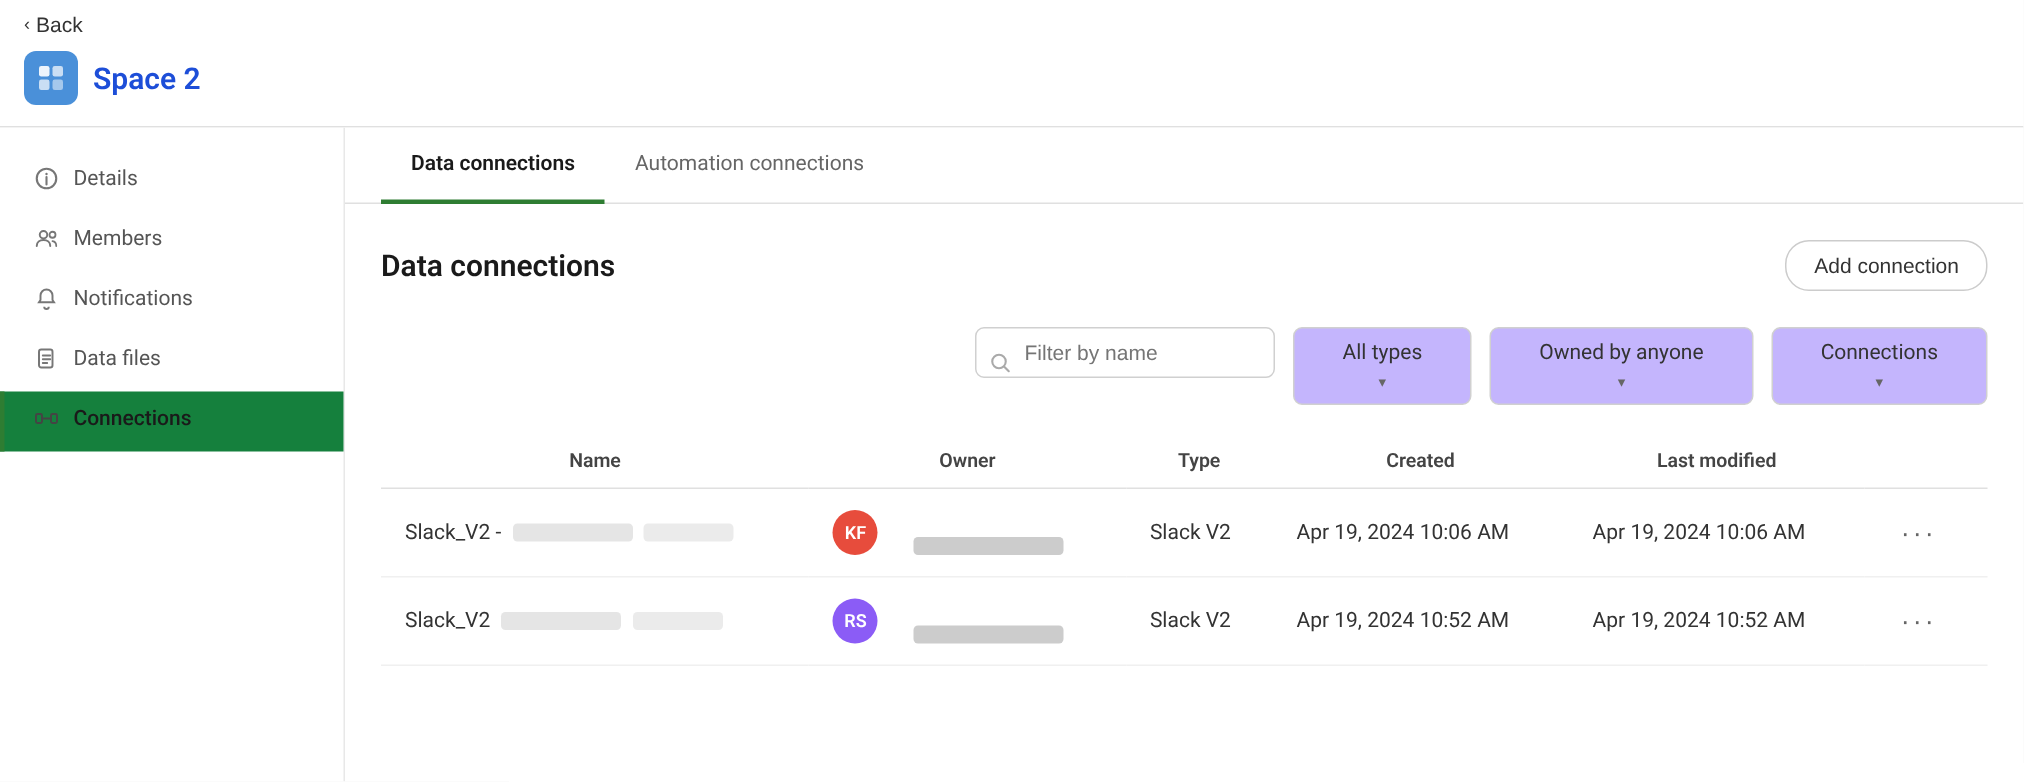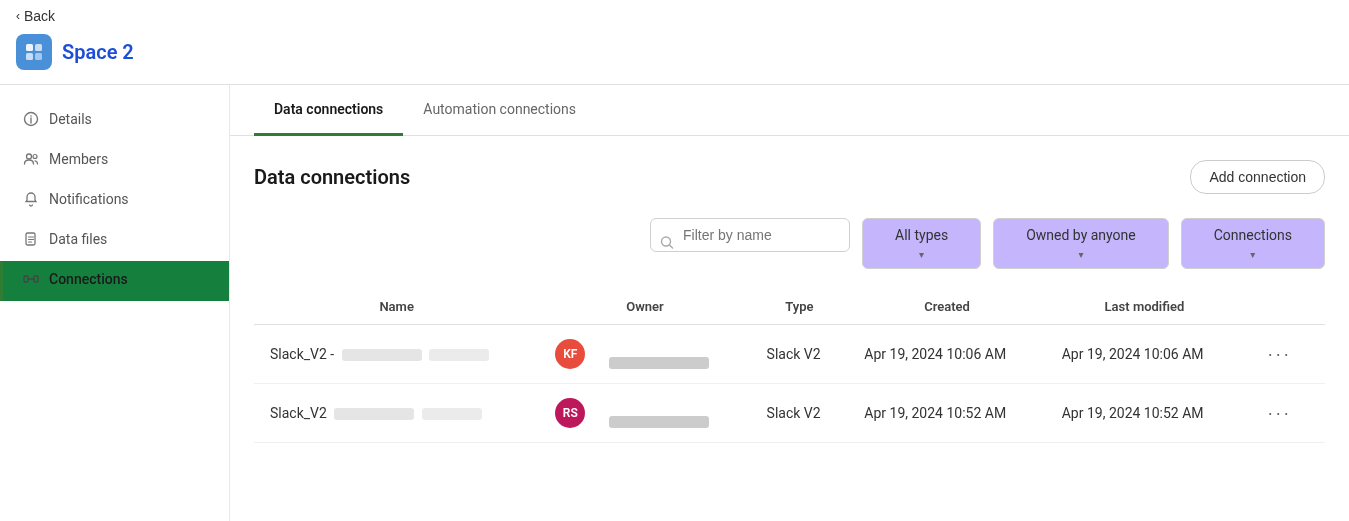--- a/index.html
+++ b/index.html
@@ -47,21 +47,21 @@
     .filter-dropdown .chevron { font-size: 10px; color: #666; }
 
     
     .table { width: 100%; border-collapse: collapse; }
     .table th { text-align: center; padding: 10px 16px; font-size: 13px; font-weight: 600; color: #444; border-bottom: 1px solid #e0e0e0; }
     .table td { padding: 14px 16px; border-bottom: 1px solid #f0f0f0; font-size: 14px; color: #333; vertical-align: middle; }
 
     .owner-cell { display: flex; align-items: flex-end; gap: 24px; }
     .avatar { width: 30px; height: 30px; border-radius: 50%; display: flex; align-items: center; justify-content: center; font-size: 12px; font-weight: 600; color: white; flex-shrink: 0; }
     .avatar-kf { background: #e74c3c; }
-    .avatar-rs { background: #be185d; }
+    .avatar-rs { background: #8b5cf6; }
 
     .blurred-text { display: inline-block; background: #ccc; border-radius: 3px; height: 12px; vertical-align: middle; }
     .blurred-sm { width: 60px; }
     .blurred-md { width: 80px; }
     .blurred-lg { width: 100px; }
 
     .created-date { color: #1976d2; font-size: 13px; }
     .modified-date { color: #1976d2; font-size: 13px; }
 
     .more-btn { background: none; border: none; cursor: pointer; color: #666; font-size: 18px; padding: 4px 8px; letter-spacing: 2px; }

